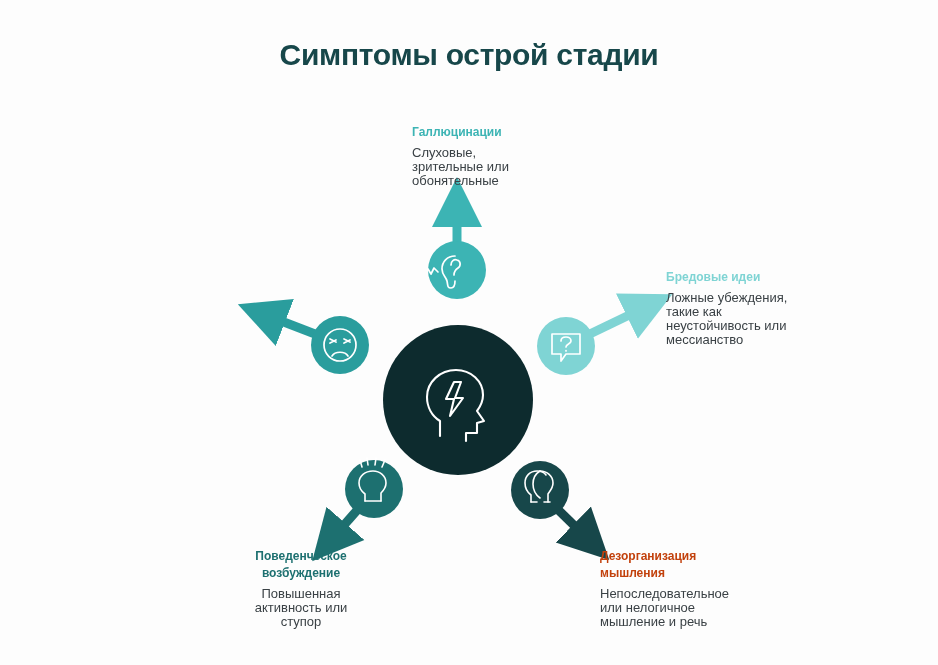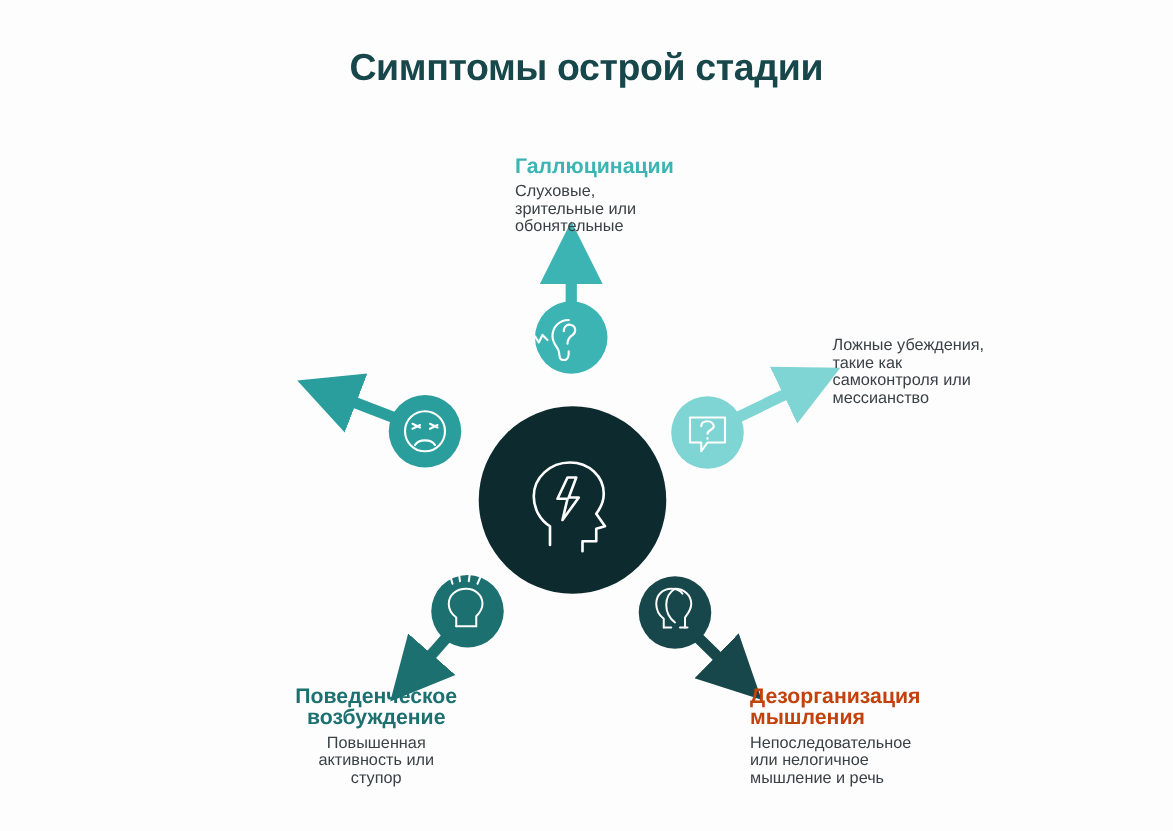--- a/index.html
+++ b/index.html
@@ -37,21 +37,21 @@
     top: 0;
     width: 938px;
     height: 665px;
   }
 
   
   .node-text {
     position: absolute;
   }
   .node-heading {
-    font-size: 17px;
+    font-size: 12px;
     font-weight: bold;
     line-height: 17px;
     margin: 0 0 5px 0;
     white-space: pre-line;
   }
   .node-body {
     font-size: 13px;
     line-height: 14px;
     color: #3a4145;
     margin: 0;
@@ -170,23 +170,24 @@
 
   <div class="node-text" id="txt-hallucinations">
     <div class="node-heading" style="color:#3cb4b4">Галлюцинации</div>
     <div class="node-body">Слуховые,
 зрительные или
 обонятельные</div>
   </div>
 
 
   <div class="node-text" id="txt-delusions">
+    <div class="node-heading" style="color:#7fd4d4">Бредовые идеи</div>
     <div class="node-body">Ложные убеждения,
 такие как
-самоконтроля или
+неустойчивость или
 мессианство</div>
   </div>
 
   <div class="node-text" id="txt-agitation">
     <div class="node-heading" style="color:#1d7070">Поведенческое
 возбуждение</div>
     <div class="node-body">Повышенная
 активность или
 ступор</div>
   </div>

